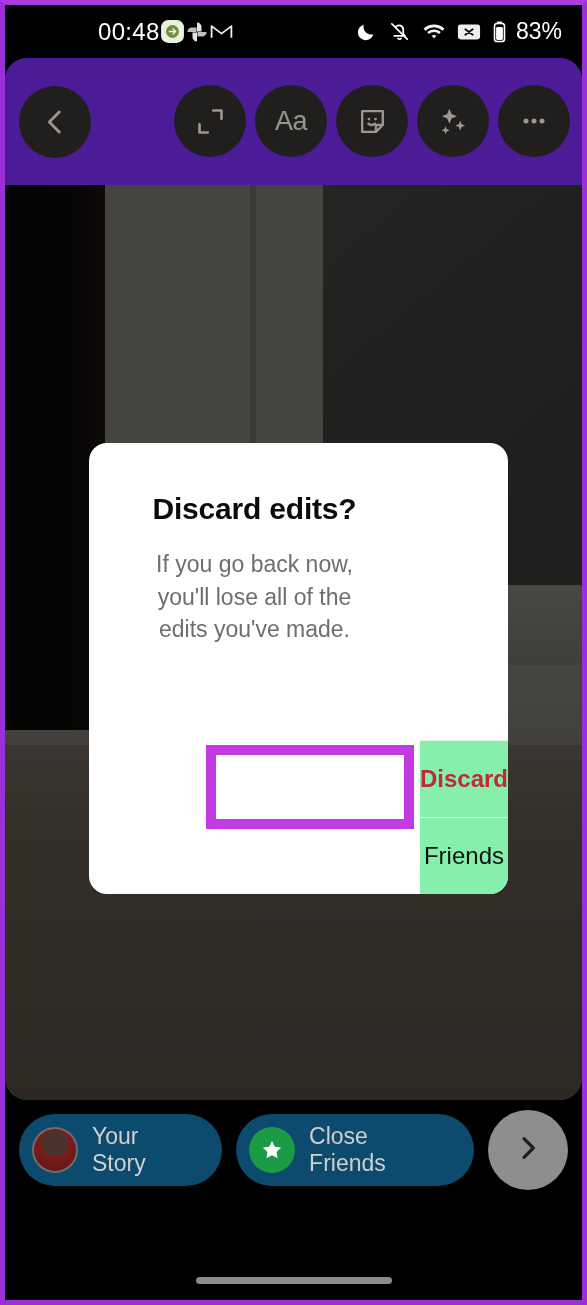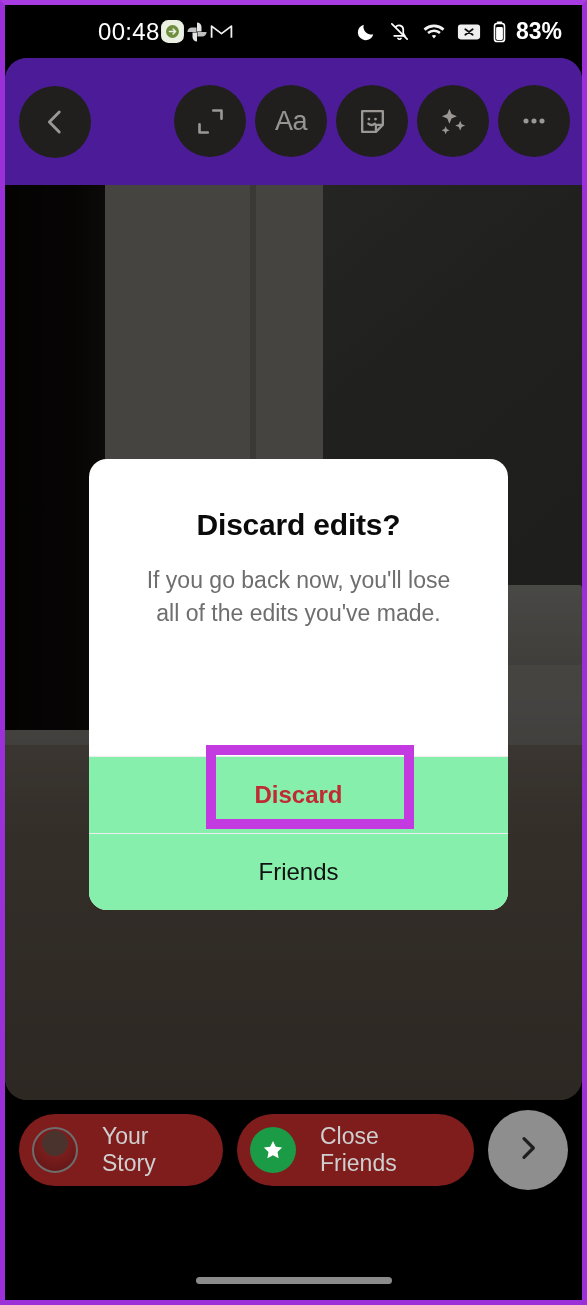--- a/index.html
+++ b/index.html
@@ -50,21 +50,21 @@
     color: #fff;
   }
   .sicon { display: flex; align-items: center; justify-content: center; }
   #status-right {
     position: absolute;
     right: 20px; top: 0; height: 53px;
     display: flex; align-items: center; gap: 11px;
   }
   #battery-text {
     font-size: 23px;
-    font-weight: 700;
+    font-weight: 400;
     color: #fff;
     margin-left: -2px;
   }
 
   
   #editor {
     position: absolute;
     left: 0; top: 53px;
     width: 577px; height: 1042px;
     border-radius: 22px;
@@ -218,22 +218,21 @@
   
   #dialog {
     position: absolute;
     left: 84px; top: 438px;
     width: 419px; height: 451px;
     background: #ffffff;
     border-radius: 18px;
     z-index: 20;
     overflow: hidden;
     display: flex;
-    flex-direction: column;
-    margin-top: 16px;
+    flex-direction: row;
   }
   #dialog-head {
     padding: 48px 26px 0 26px;
     text-align: center;
   }
   #dialog-title {
     font-size: 30px;
     font-weight: bold;
     color: #0b0b0b;
     letter-spacing: -0.2px;
@@ -284,24 +283,24 @@
     width: 577px; height: 100px;
     display: flex;
     align-items: center;
     gap: 14px;
     padding: 0 14px;
     background: #000;
   }
   .chip {
     height: 72px;
     border-radius: 36px;
-    background: #7f1d1d;
+    background: #0c4a6e;
     display: flex;
     align-items: center;
-    gap: 24px;
+    gap: 14px;
     padding: 0 26px 0 13px;
   }
   .chip-label {
     color: #cfcfcf;
     font-size: 23px;
   }
   #avatar {
     width: 46px; height: 46px;
     border-radius: 50%;
     background: radial-gradient(circle at 50% 34%, #4a332c 0 36%, #7a1d1d 38%, #5e1414 100%);

